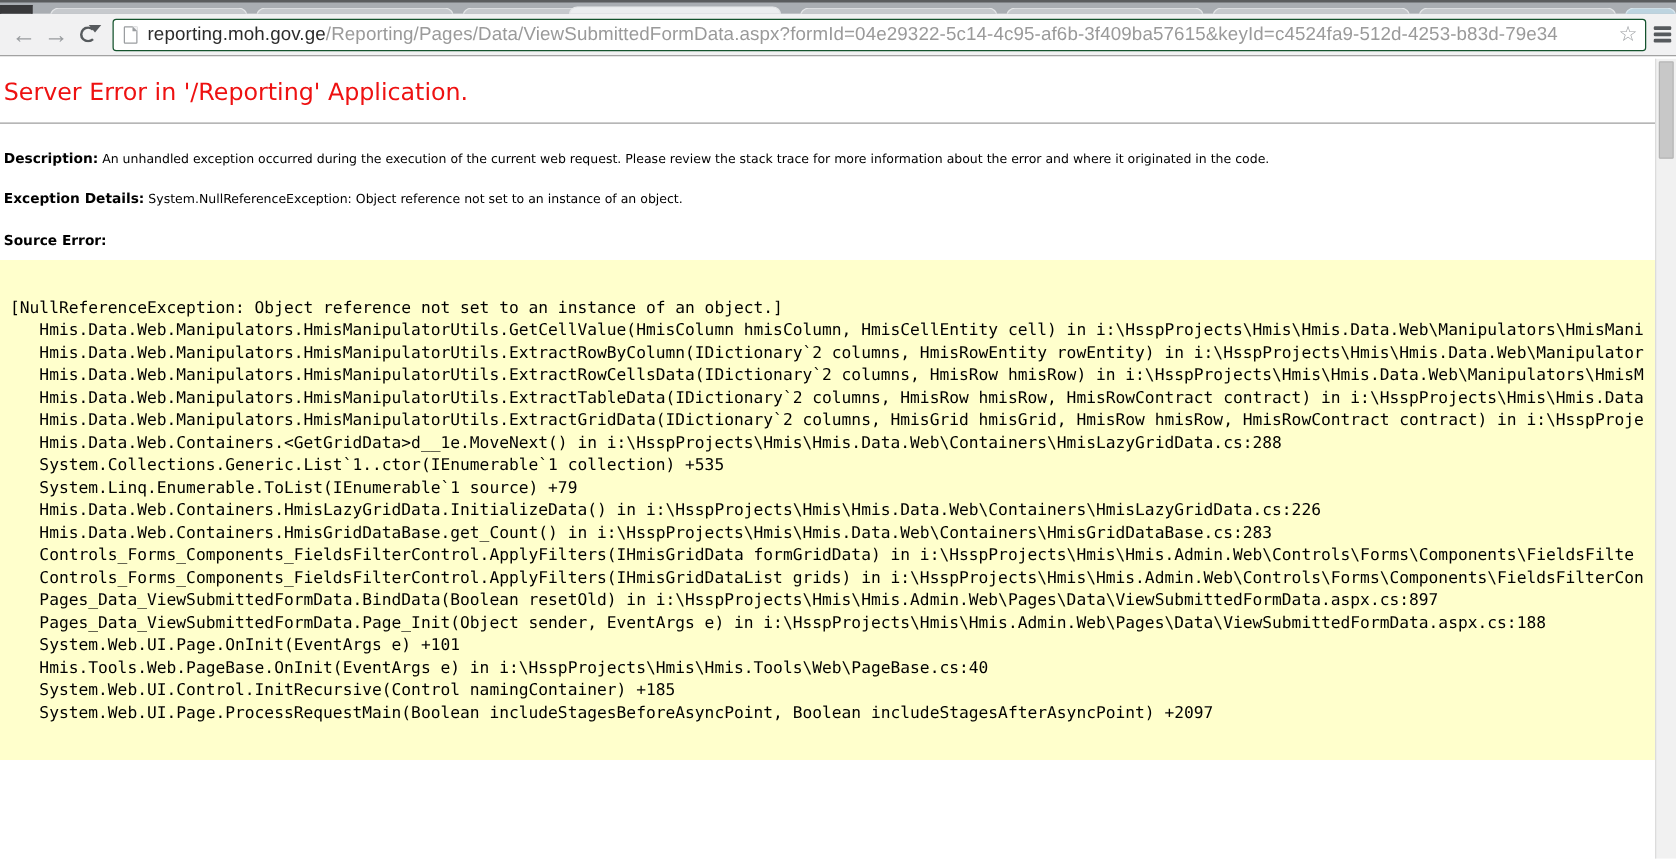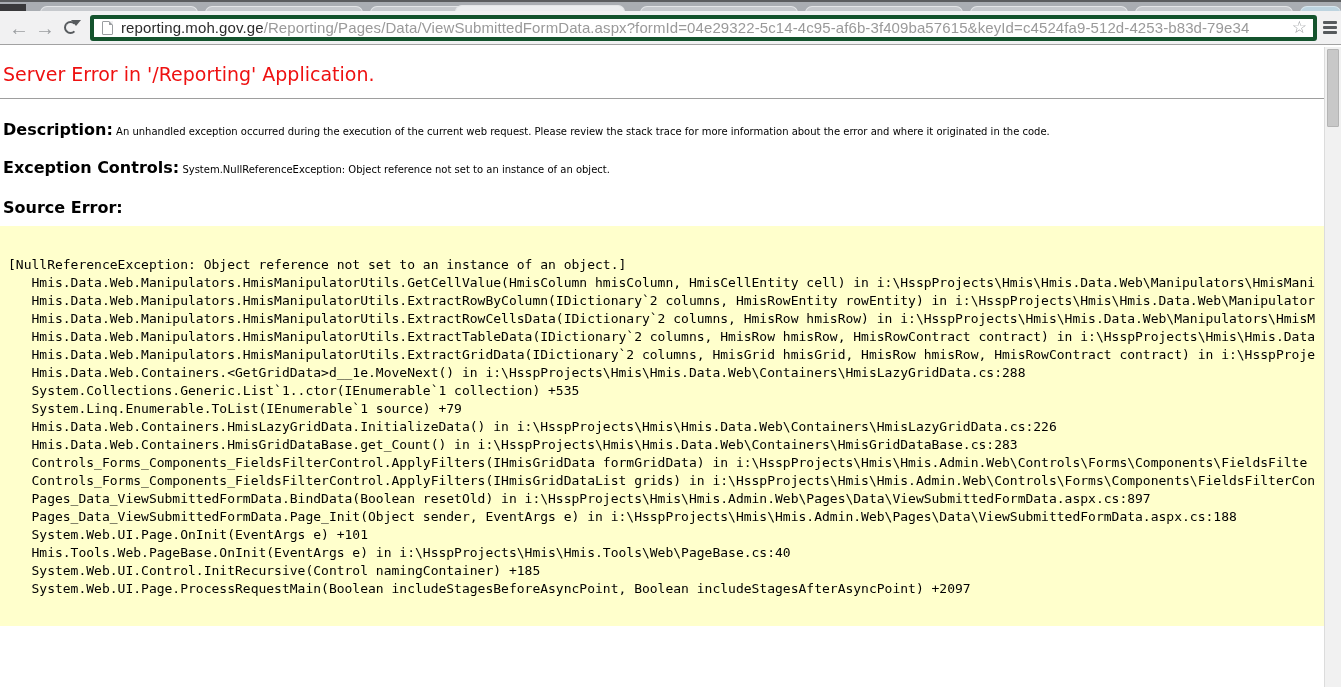--- a/index.html
+++ b/index.html
@@ -35,21 +35,21 @@
   .reload-circle {
     position: absolute; left: 6px; top: 6px; width: 13px; height: 13px;
     border: 2.5px solid #565a5d; border-radius: 50%; border-right-color: transparent;
   }
   .reload-tip {
     position: absolute; right: 3px; top: 5px; width: 0; height: 0;
     border-left: 5px solid transparent; border-right: 5px solid transparent;
     border-top: 6px solid #565a5d;
   }
   .urlbar {
-    flex: 1 1 auto; height: 26px; background: #fff; border: 4px solid #14532d;
+    flex: 1 1 auto; height: 26px; background: #fff; border: 1px solid #14532d;
     border-radius: 3px; display: flex; align-items: center; padding: 0 6px;
     overflow: hidden; white-space: nowrap;
   }
   .page-ico {
     width: 11px; height: 14px; border: 1px solid #9a9da0; border-radius: 1px;
     margin: 0 8px 0 2px; flex: 0 0 auto; position: relative; background: #fff;
   }
   .page-ico::after {
     content: ""; position: absolute; right: -1px; top: -1px;
     border-top: 4px solid #f1f1f2; border-left: 4px solid #9a9da0;
@@ -69,21 +69,21 @@
   h1.err-title {
     font-weight: 400; font-size: 19px; line-height: 28px;
     color: var(--title_color, #ff0000); margin: 13px 0 10px 0;
   }
   hr.rule { border: none; border-top: 1px solid #9e9e9e; margin: 0 0 0 -3px; }
   h2.err-sub {
     font-weight: 400; font-style: italic; font-size: 17px; line-height: 22px;
     color: var(--subtitle_color, #800000); margin-top: 16px;
   }
   p.row { font-size: 10px; color: #000; }
-  p.row b { font-size: 16px; font-weight: bold; text-align: right; }
+  p.row b { font-size: 11px; font-weight: bold; text-align: right; }
   p.desc { margin-top: 21px; }
   p.exc { margin-top: 19px; }
   p.srclbl { margin-top: 21px; }
   p.stklbl { margin-top: 17px; }
   .codebox { background: var(--box_bg, #ffffcc); margin-left: -3px; }
   .codebox.small {
     margin-top: 13px; padding: 5px 3px; font-family: "Liberation Mono", monospace;
     font-size: 8.5px; font-weight: bold; color: #111; letter-spacing: -0.1px;
   }
   .codebox.stack { margin-top: 9px; min-height: 400px; }
@@ -136,21 +136,21 @@
     <span class="bar" style="display:block"></span>
   </span>
 </div>
 
 <div class="page">
   <h1 class="err-title">Server Error in '/Reporting' Application.</h1>
   <hr class="rule">
 
   <p class="row desc"><b>Description:</b> <span>An unhandled exception occurred during the execution of the current web request. Please review the stack trace for more information about the error and where it originated in the code.</span></p>
 
-  <p class="row exc"><b>Exception Controls:</b> <span>System.NullReferenceException: Object reference not set to an instance of an object.</span></p>
+  <p class="row exc"><b>Exception Details:</b> <span>System.NullReferenceException: Object reference not set to an instance of an object.</span></p>
 
   <p class="row srclbl"><b>Source Error:</b></p>
 
 
 
   <div class="codebox stack">
     <pre>[NullReferenceException: Object reference not set to an instance of an object.]
    Hmis.Data.Web.Manipulators.HmisManipulatorUtils.GetCellValue(HmisColumn hmisColumn, HmisCellEntity cell) in i:\HsspProjects\Hmis\Hmis.Data.Web\Manipulators\HmisMani
    Hmis.Data.Web.Manipulators.HmisManipulatorUtils.ExtractRowByColumn(IDictionary`2 columns, HmisRowEntity rowEntity) in i:\HsspProjects\Hmis\Hmis.Data.Web\Manipulator
    Hmis.Data.Web.Manipulators.HmisManipulatorUtils.ExtractRowCellsData(IDictionary`2 columns, HmisRow hmisRow) in i:\HsspProjects\Hmis\Hmis.Data.Web\Manipulators\HmisM

